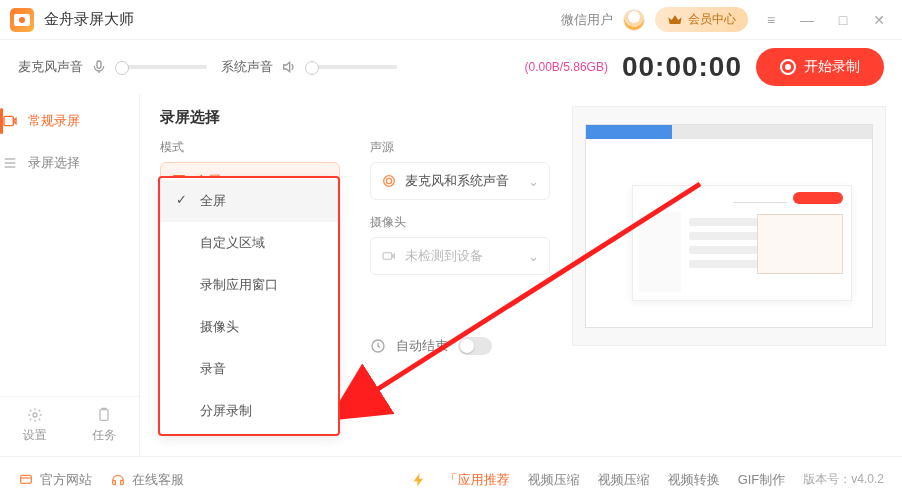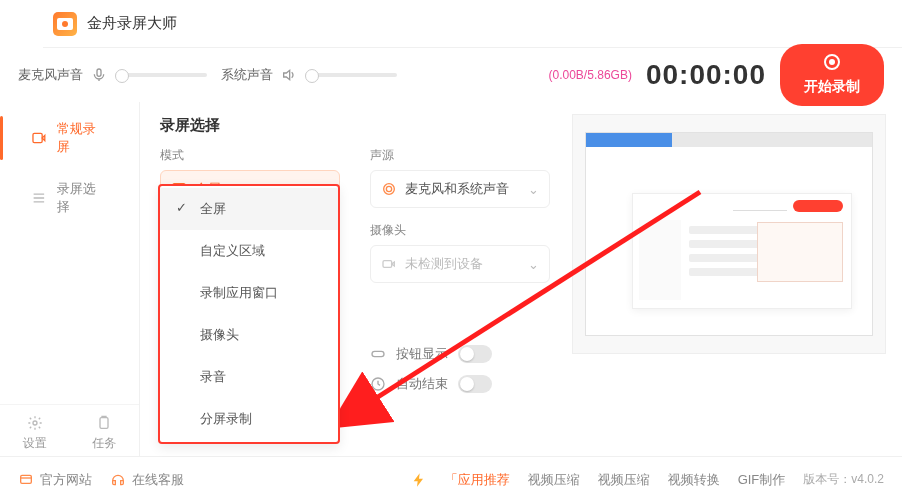--- a/index.html
+++ b/index.html
@@ -1,41 +1,41 @@
 <!DOCTYPE html>
 <html><head>
 <meta charset="utf-8">
 <style>
 * { margin: 0; padding: 0; box-sizing: border-box; font-family: "Microsoft YaHei", -apple-system, sans-serif; }
 body { width: 902px; height: 502px; background: #fff; font-size: 13px; color: #333; position: relative; overflow: hidden; }
 
 
-.titlebar { height: 48px; display: flex; align-items: center; padding: 0 10px; border-bottom: 1px solid #f0f0f0; margin-left: 43px; }
+.titlebar { height: 40px; display: flex; align-items: center; padding: 0 10px; border-bottom: 1px solid #f0f0f0; }
 .app-logo { width: 24px; height: 24px; background: linear-gradient(135deg,#ff7a2d,#ffb347); border-radius: 5px; display: flex; align-items: center; justify-content: center; }
 .app-title { margin-left: 10px; font-size: 15px; font-weight: 500; }
 .titlebar-right { margin-left: auto; display: flex; align-items: center; gap: 10px; color: #888; }
 .avatar { width: 22px; height: 22px; border-radius: 50%; background: radial-gradient(circle at 50% 35%, #fff 35%, #ffd8a8 36% 60%, #ffb347 61%); border: 1px solid #eee; }
 .member-btn { display: flex; align-items: center; gap: 5px; background: linear-gradient(90deg,#ffe7cc,#ffd8a8); color: #c17012; padding: 4px 12px; border-radius: 14px; font-size: 12px; }
 .win-ctrl { width: 26px; text-align: center; color: #aaa; font-size: 14px; cursor: pointer; }
 
 
 .topctrl { height: 54px; display: flex; align-items: center; padding: 0 18px; gap: 14px; }
 .audio-group { display: flex; align-items: center; gap: 8px; color: #666; font-size: 13px; }
 .slider { width: 92px; height: 4px; background: #e8e8e8; border-radius: 2px; position: relative; }
 .slider::after { content:''; position:absolute; width:12px; height:12px; background:#fff; border:1px solid #ccc; border-radius:50%; top:-4px; left:0; }
 .storage { color: #ec4899; font-size: 12px; }
 .timer { font-size: 28px; font-weight: 600; letter-spacing: 1px; }
-.record-btn { background:#ff4030; color:#fff; border-radius: 22px; padding: 10px 24px; display:flex; align-items:center; gap:8px; font-size:14px; font-weight:700;flex-direction:column; }
+.record-btn { background:#ff4030; color:#fff; border-radius: 22px; padding: 10px 24px; display:flex; align-items:center; gap:8px; font-size:14px; font-weight:400; }
 .rec-dot { width:16px; height:16px; border:2px solid #fff; border-radius:50%; display:flex; align-items:center; justify-content:center; }
 .rec-dot::after { content:''; width:6px; height:6px; background:#fff; border-radius:50%; }
 
 
 .main { display:flex; height: 360px; }
 .sidebar { width: 140px; border-right:1px solid #f0f0f0; padding-top: 6px; display:flex; flex-direction:column; }
-.side-item { display:flex; align-items:center; gap:10px; padding:12px 31px; color:#888; cursor:pointer; }
+.side-item { display:flex; align-items:center; gap:10px; padding:12px 2px; color:#888; cursor:pointer; }
 .side-item.active { color:#ff6a2b; position:relative; }
 .side-item.active::before { content:''; position:absolute; left:0; top:8px; bottom:8px; width:3px; background:#ff6a2b; border-radius:2px; }
 .side-bottom { margin-top:auto; display:flex; border-top:1px solid #f4f4f4; }
 .side-mini { flex:1; text-align:center; padding:10px 0; color:#999; font-size:12px; }
 .side-mini .ic { display:block; margin:0 auto 4px; color:#bbb; }
 
 .content { flex:1; padding: 14px 20px; position:relative; }
 .sec-title { font-size:15px; font-weight:700; margin-bottom:12px; }
 .row { display:flex; gap: 30px; margin-bottom: 14px; }
 .col { width: 180px; }
@@ -88,20 +88,36 @@
 <body>
 
 <div class="titlebar">
   <div class="app-logo">
     <svg viewBox="0 0 24 24">
         <rect x="4" y="6" width="16" height="12" rx="2" fill="#fff"></rect>
         <circle cx="12" cy="12" r="3" fill="#ff7a2d"></circle>
       </svg>
   </div>
   <div class="app-title">金舟录屏大师</div>
+  <div class="titlebar-right">
+    <span>微信用户</span>
+    <span class="avatar"></span>
+    <span class="member-btn">
+      <span class="ic">
+          <svg viewBox="0 0 24 24" fill="#c17012">
+            <path d="M4 18h16l2-10-5 4-5-7-5 7-5-4z"></path>
+          </svg>
+        </span>
+      <span>会员中心</span>
+    </span>
+    <span class="win-ctrl">≡</span>
+    <span class="win-ctrl">—</span>
+    <span class="win-ctrl">□</span>
+    <span class="win-ctrl">✕</span>
+  </div>
 </div>
 
 <div class="topctrl">
   <div class="audio-group">
     <span>麦克风声音</span>
     <span class="ic">
         <svg viewBox="0 0 24 24" fill="none" stroke="#999" stroke-width="2">
           <rect x="9" y="3" width="6" height="11" rx="3"></rect>
           <path d="M5 11a7 7 0 0014 0M12 18v3"></path>
         </svg>
@@ -203,29 +219,20 @@
                 <rect x="3" y="7" width="13" height="10" rx="2"></rect>
                 <path d="M20 9l-4 3 4 3V9z"></path>
               </svg>
             </span>
           <span>未检测到设备</span>
           <span class="chev">⌄</span>
         </div>
       </div>
     </div>
     <div style="height:36px"></div>
-    <div class="toggle-row" style="margin-left:210px;">
-      <span class="ic">
-          <svg viewBox="0 0 24 24" fill="none" stroke="#aaa" stroke-width="2">
-            <rect x="3" y="8" width="18" height="8" rx="4"></rect>
-          </svg>
-        </span>
-      <span>按钮显示</span>
-      <div class="toggle"></div>
-    </div>
     <div class="toggle-row" style="margin-left:210px;">
       <span class="ic">
           <svg viewBox="0 0 24 24" fill="none" stroke="#aaa" stroke-width="2">
             <circle cx="12" cy="12" r="9"></circle>
             <path d="M12 7v5l3 2"></path>
           </svg>
         </span>
       <span>自动结束</span>
       <div class="toggle"></div>
     </div>

